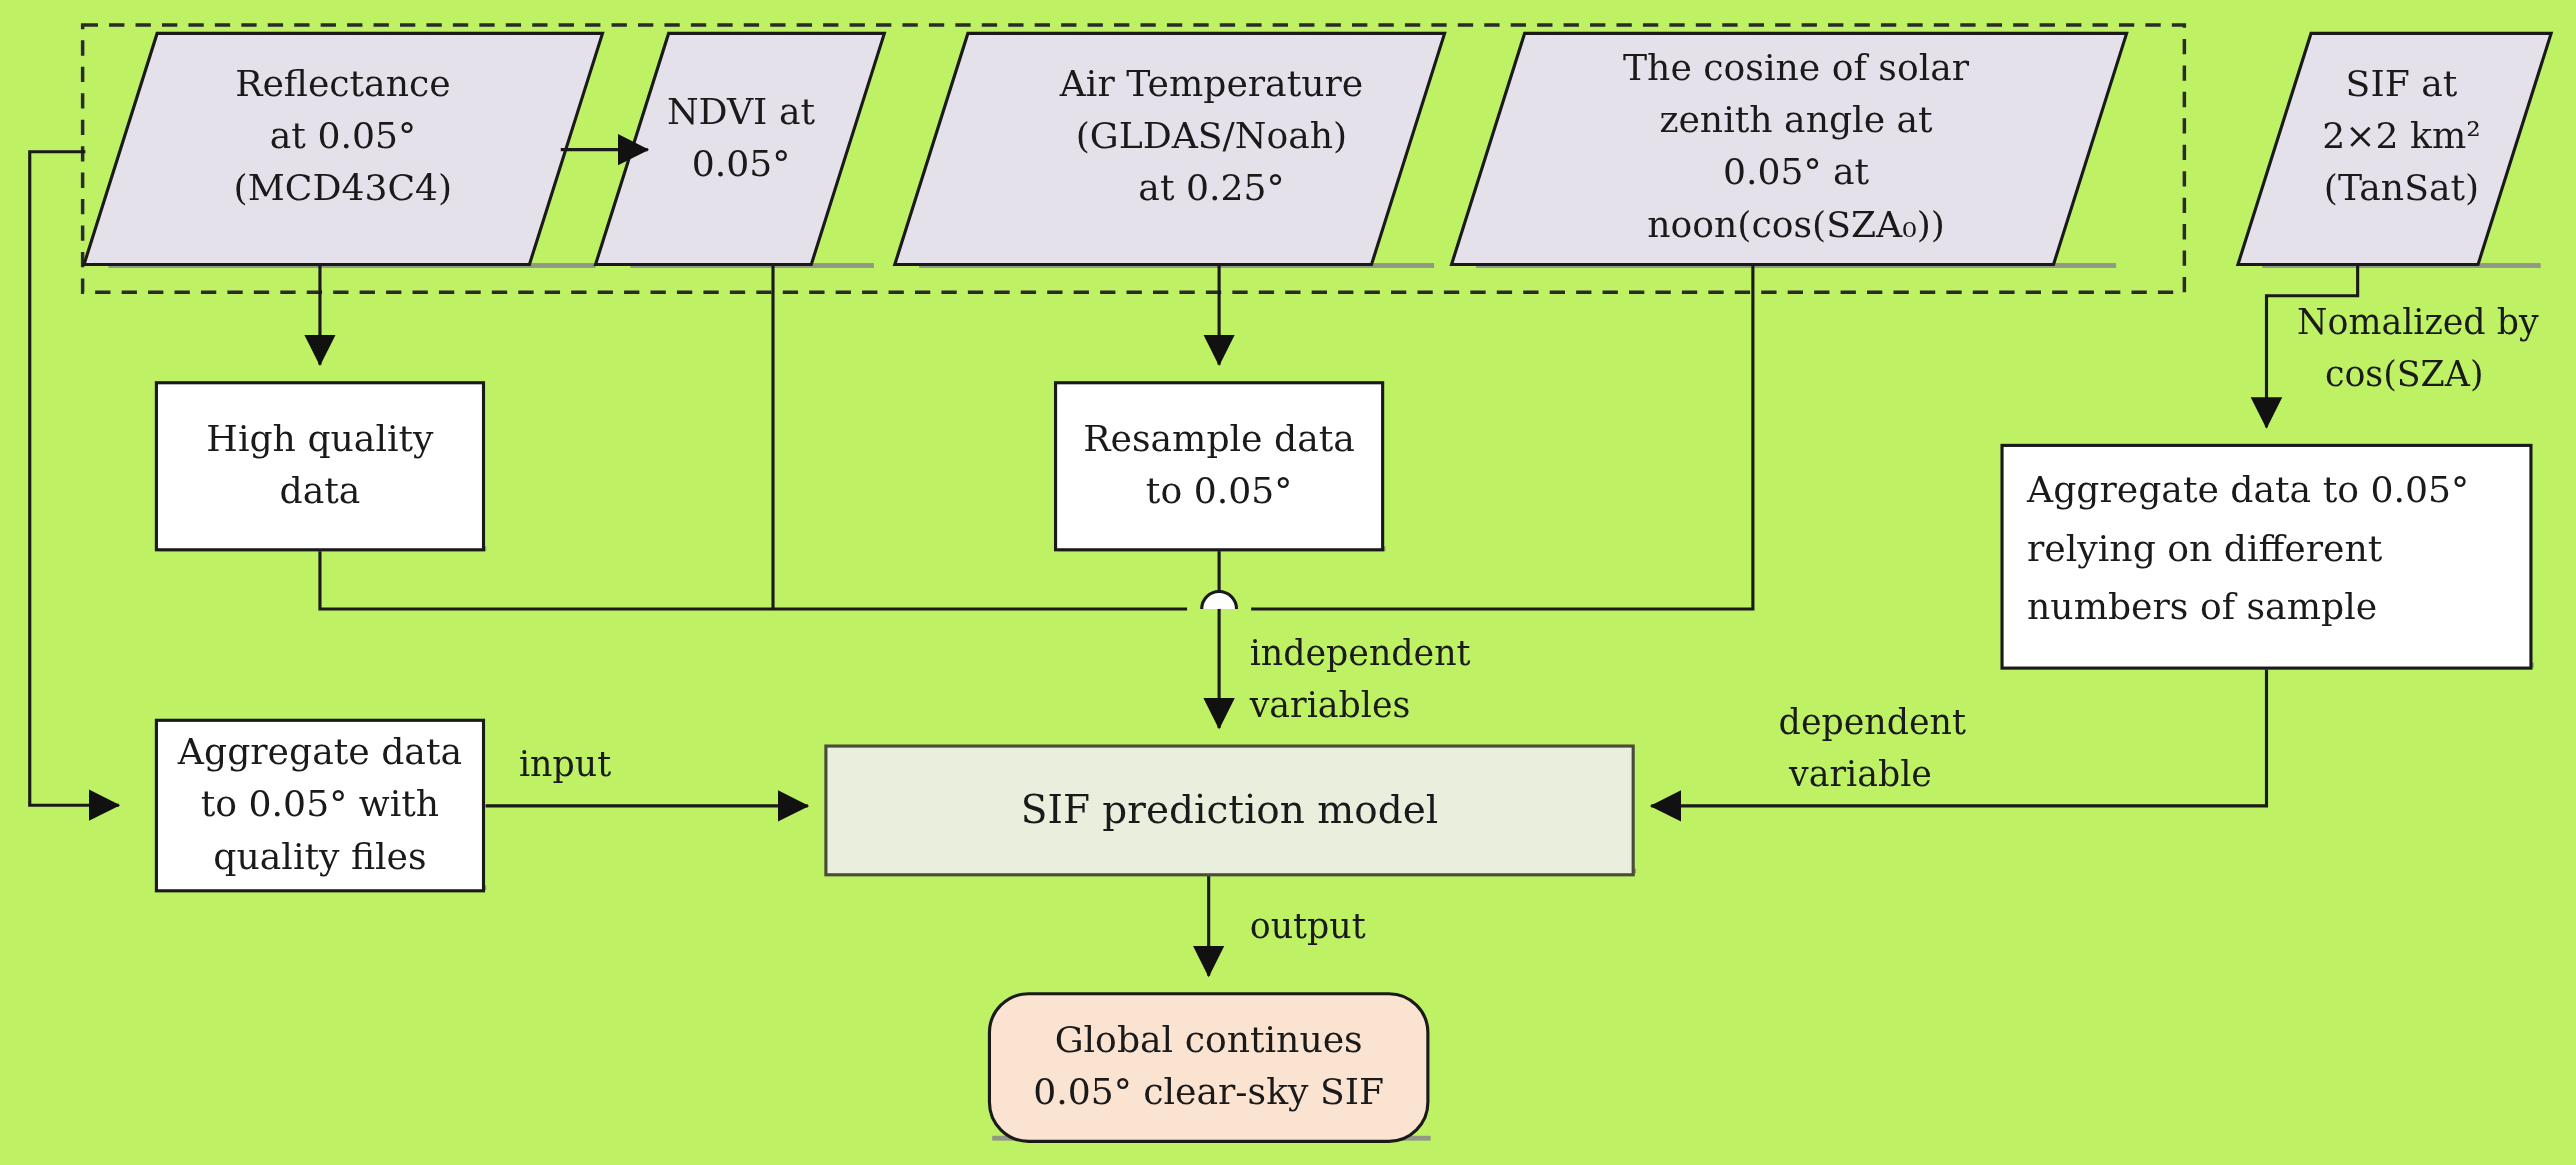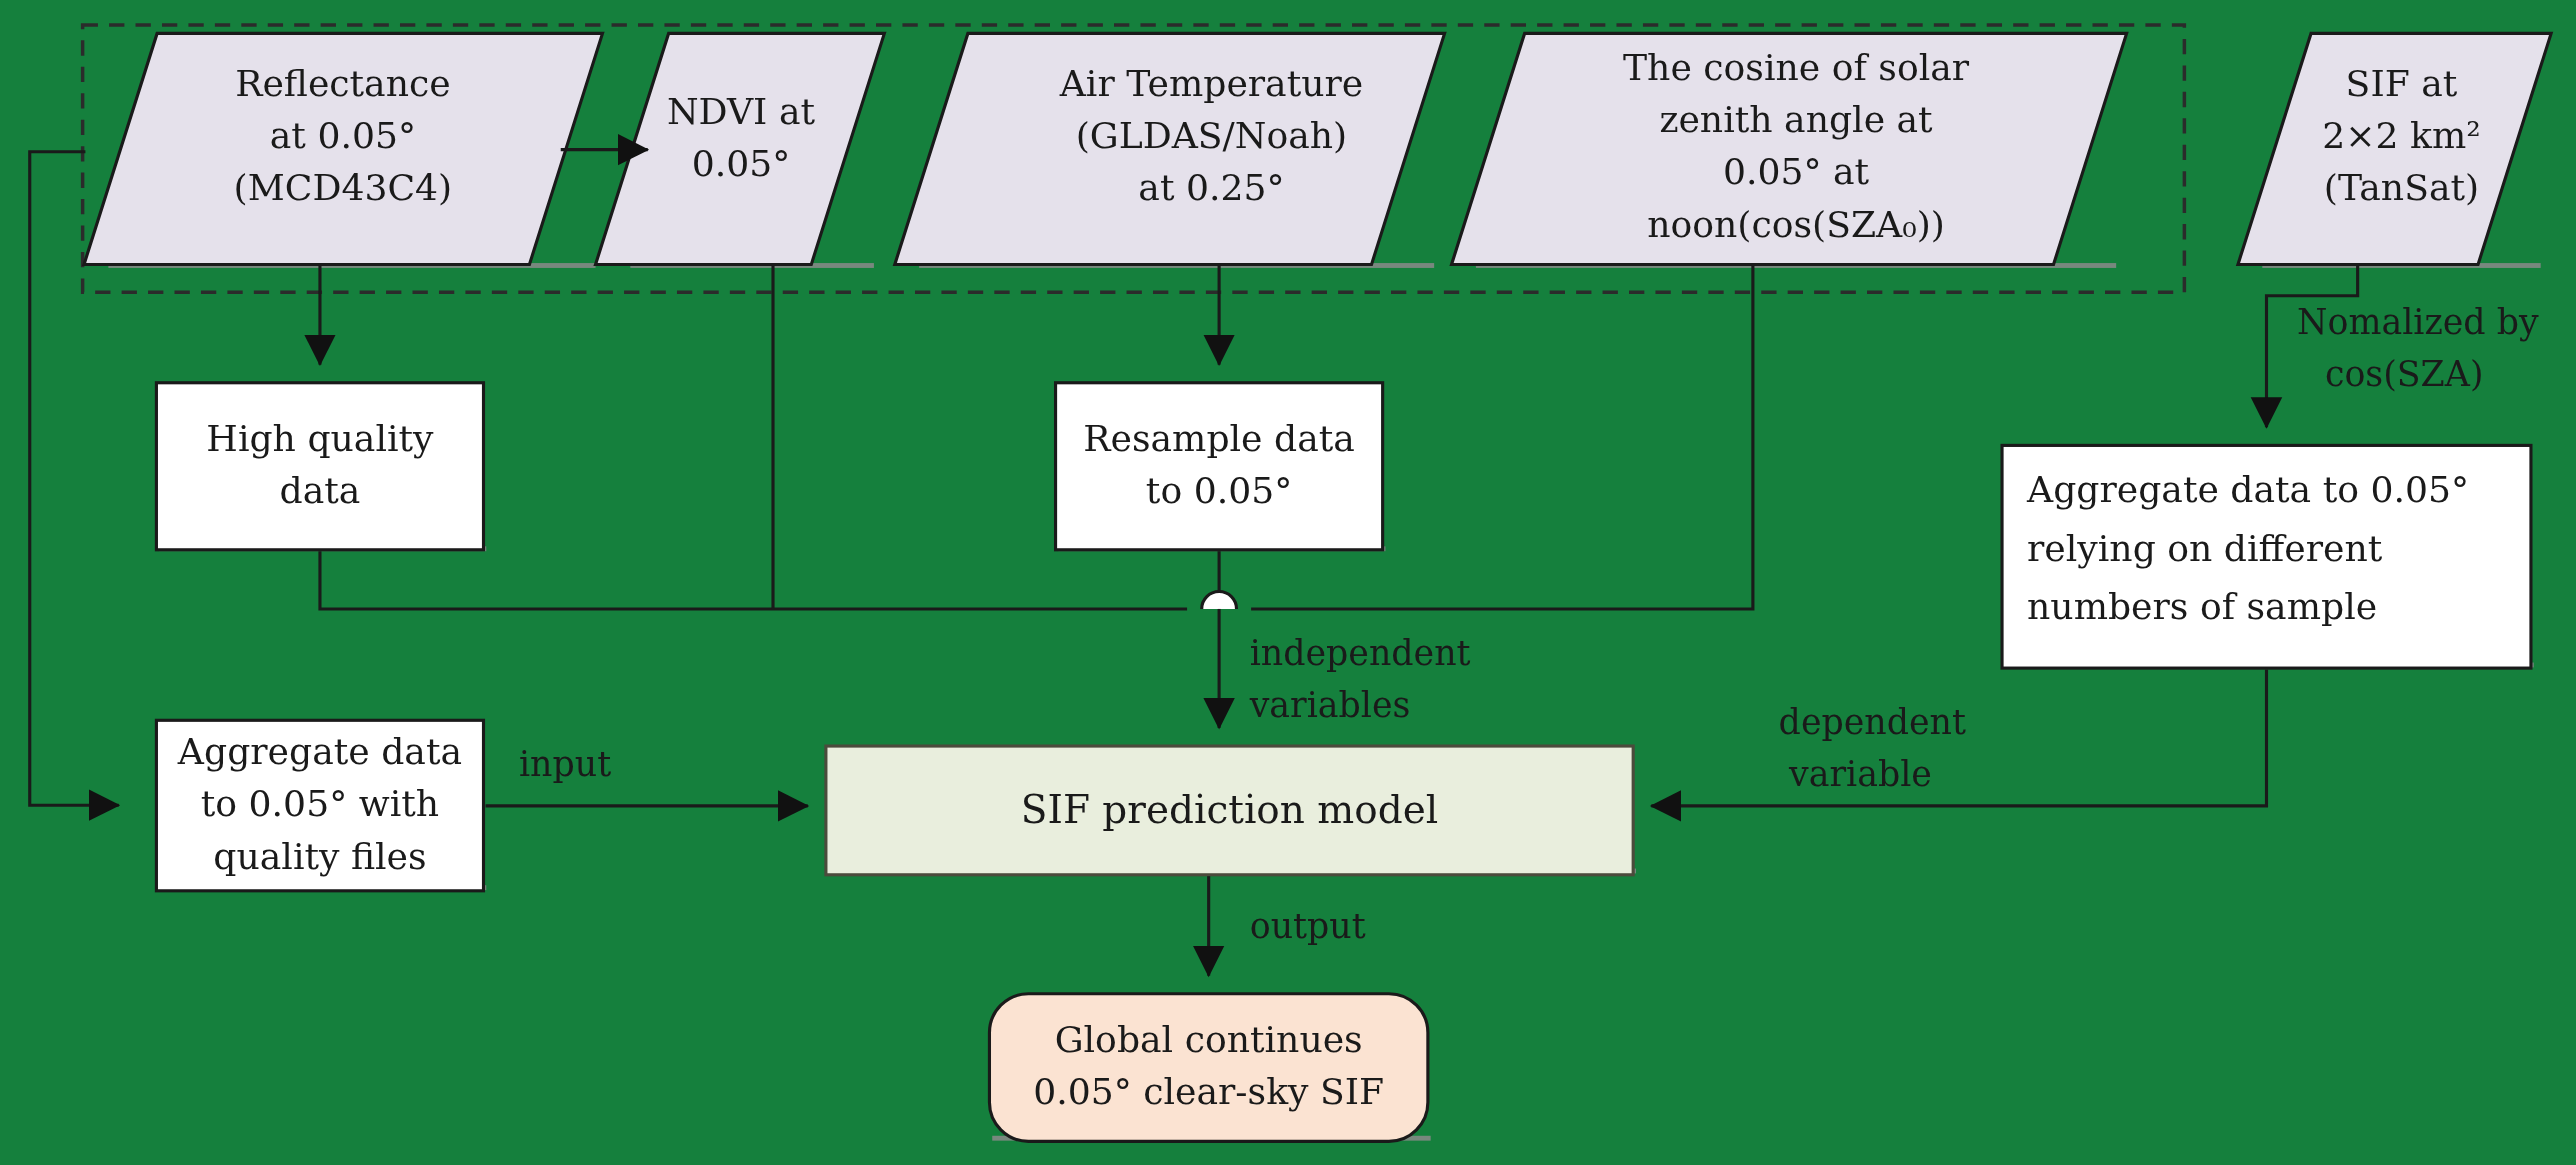--- a/index.html
+++ b/index.html
@@ -1,16 +1,16 @@
 <!DOCTYPE html>
 <html style="font-size:11px"><head>
 <meta charset="utf-8">
 <style>
   html,body{margin:0;padding:0;background:#ffffff;}
-  #stage{position:relative;width:2576px;height:1165px;background:#15803d;
+  #stage{position:relative;width:2576px;height:1165px;background:#bef264;
          font-family:"DejaVu Serif", serif;}
   svg{position:absolute;left:0;top:0;width:2576px;height:1165px;}
   .nodetext{font-family:"DejaVu Serif", serif;fill:#1a1a1a;}
   .edgelabel{font-family:"DejaVu Serif", serif;fill:#1a1a1a;}
 </style>
 </head>
 <body>
 
 <div id="stage">
 <svg viewBox="0 0 3700 1674" xmlns="http://www.w3.org/2000/svg">

